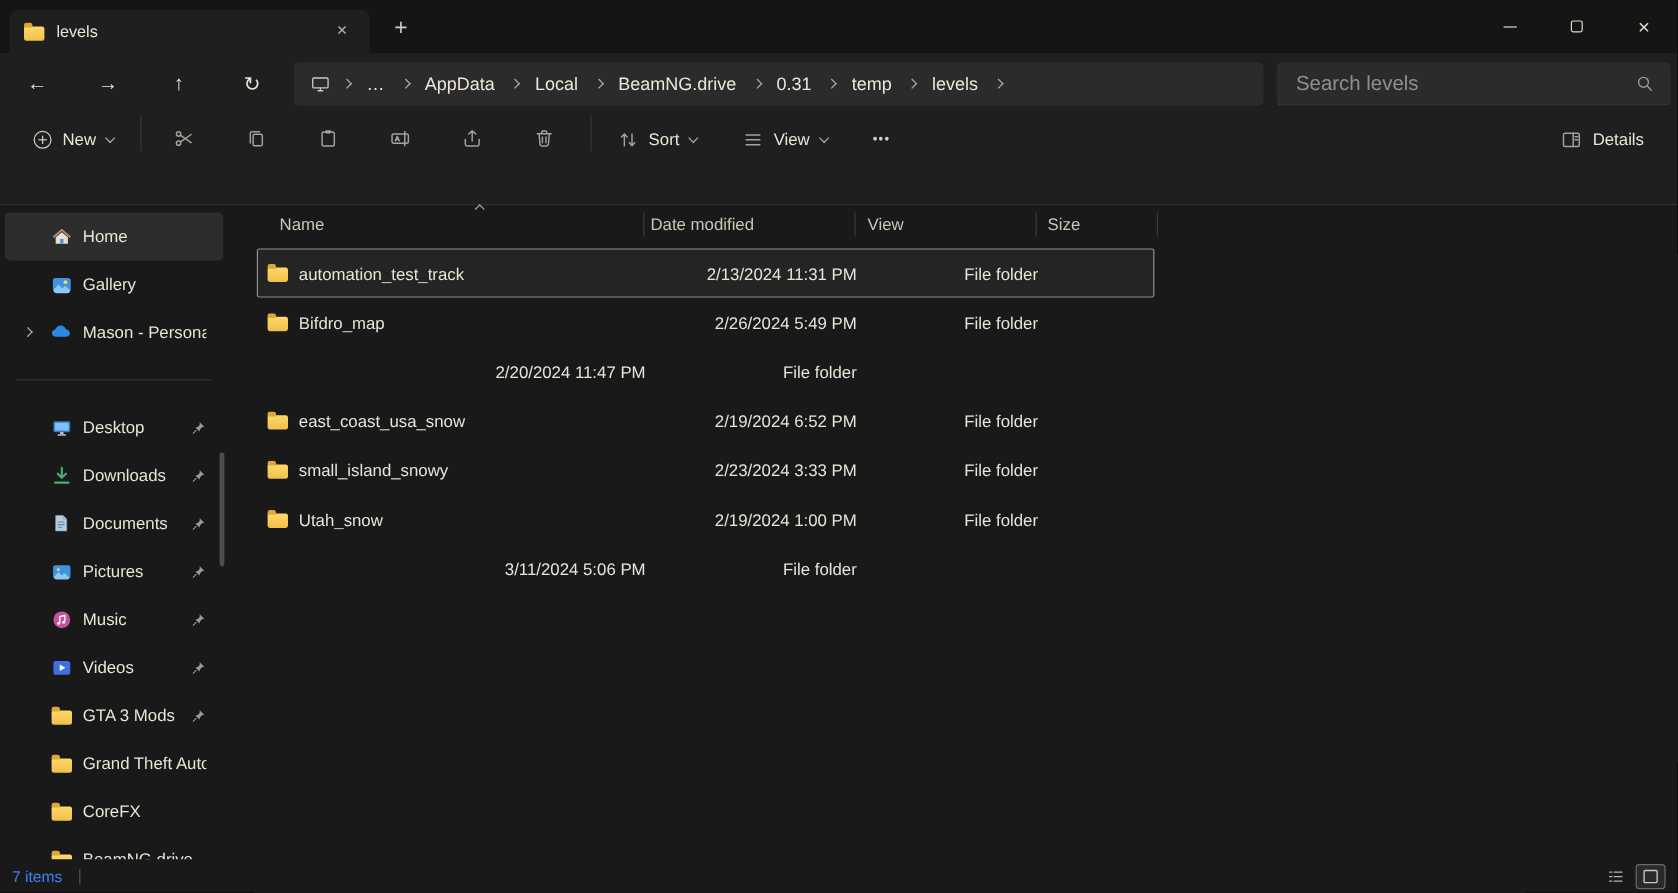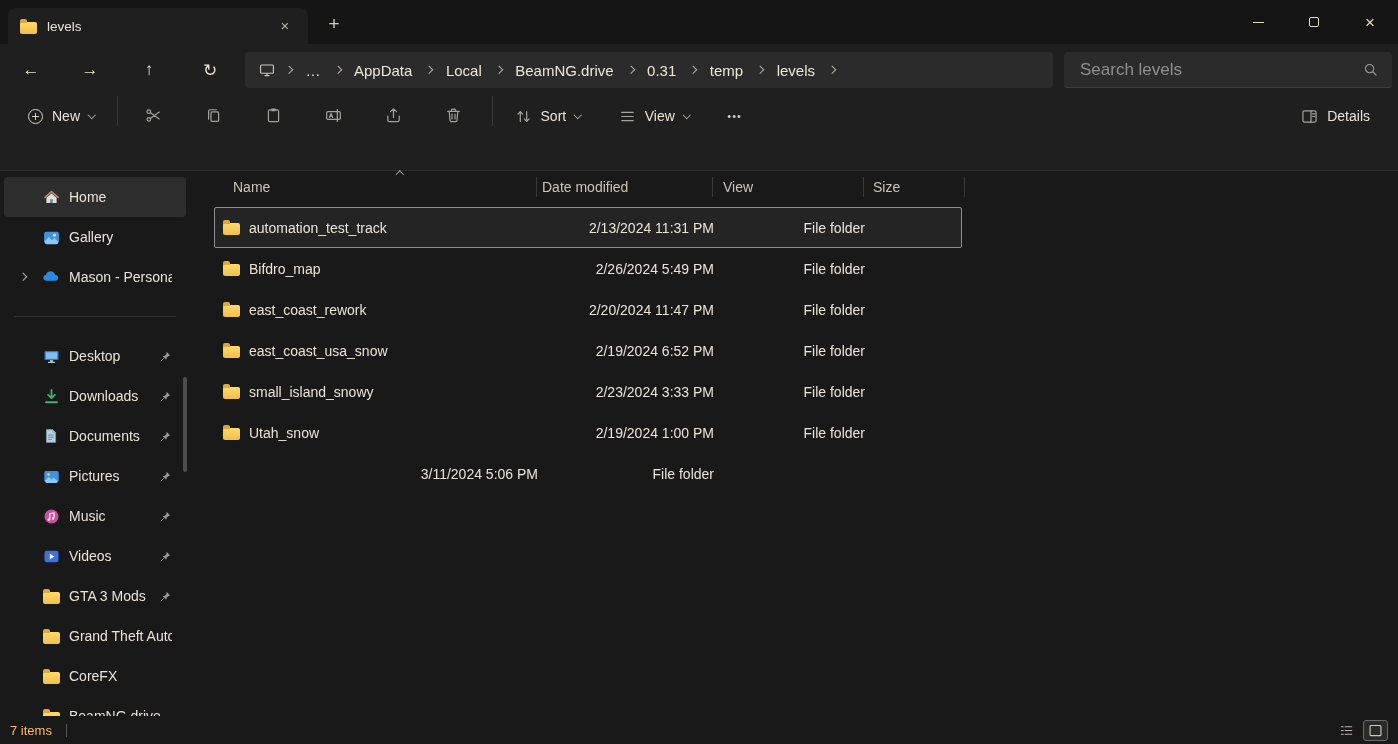--- a/index.html
+++ b/index.html
@@ -76,21 +76,21 @@
   .sort-ind { position:absolute; left:183px; top:0px; }
   .rows { margin-left:24px; margin-top:5px; }
   .frow { display:grid; grid-template-columns:323px 176px 151px 96px; align-items:center; height:41px; width:748px; border:1px solid transparent; border-radius:2px; font-size:14px; cursor:default;text-align:right; }
   .frow.selected { background:#242424; border-color:#8f8f8f; }
   .cell-name { display:flex; align-items:center; gap:9px; padding-left:8px; overflow:hidden; white-space:nowrap; }
   .cell-date { padding-left:5px; white-space:nowrap; }
   .cell-type { padding-left:10px; white-space:nowrap; }
   .cell-size { padding-left:9px; white-space:nowrap; }
 
   
-  .statusbar { position:absolute; left:0; right:0; bottom:0; height:28px; display:flex; align-items:center; padding:0 10px; font-size:13px; color:#fdba74; }
+  .statusbar { position:absolute; left:0; right:0; bottom:0; height:28px; display:flex; align-items:center; padding:0 10px; font-size:13px; color:#3b82f6; }
   .st-sep { width:1px; height:13px; background:#555; margin-left:14px; }
   .view-toggles { margin-left:auto; display:flex; gap:4px; }
   .vt-btn { width:25px; height:21px; display:flex; align-items:center; justify-content:center; background:none; border:1px solid transparent; border-radius:3px; cursor:pointer; }
   .vt-btn.active { border-color:#6a6a6a; background:#2a2a2a; }
 </style>
 </head>
 <body>
 
 <div class="app">
 
@@ -454,24 +454,20 @@
         <div class="frow">
           <span class="cell-name">
               <span class="fold"></span>
               <span>Bifdro_map</span>
             </span>
           <span class="cell-date">2/26/2024 5:49 PM</span>
           <span class="cell-type">File folder</span>
           <span class="cell-size"></span>
         </div>
         <div class="frow">
-          <span class="cell-name">
-              <span class="fold"></span>
-              <span>east_coast_rework</span>
-            </span>
           <span class="cell-date">2/20/2024 11:47 PM</span>
           <span class="cell-type">File folder</span>
           <span class="cell-size"></span>
         </div>
         <div class="frow">
           <span class="cell-name">
               <span class="fold"></span>
               <span>east_coast_usa_snow</span>
             </span>
           <span class="cell-date">2/19/2024 6:52 PM</span>

